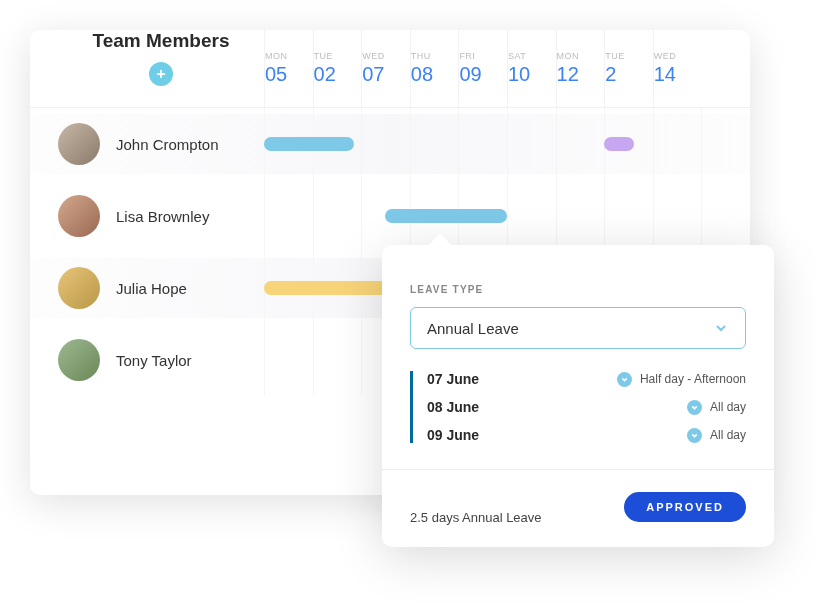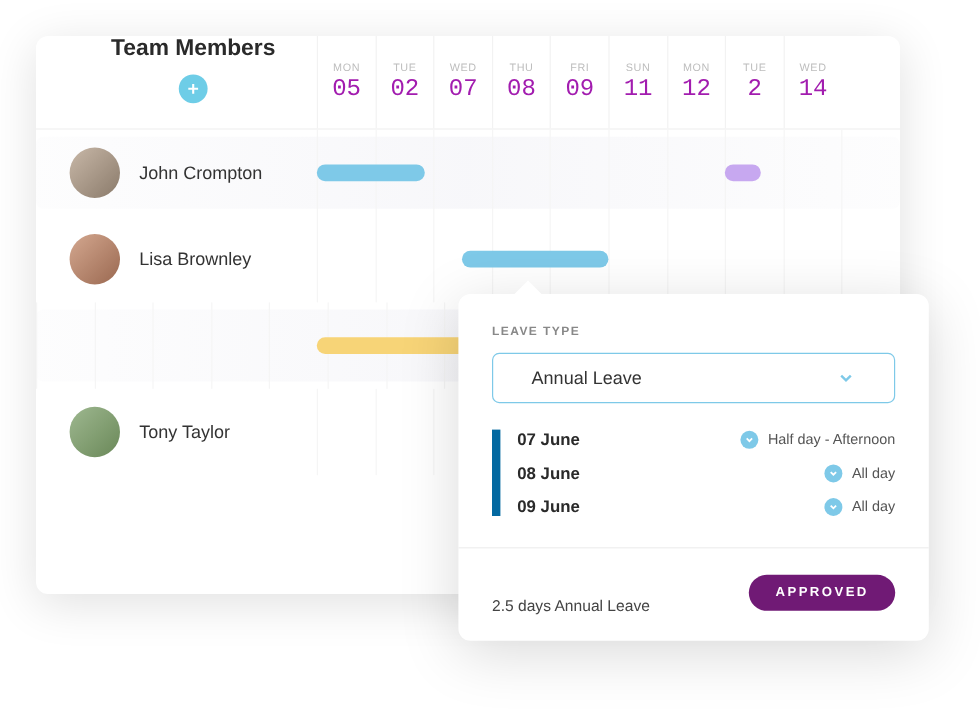--- a/index.html
+++ b/index.html
@@ -48,35 +48,34 @@
       align-items: center;
       justify-content: center;
       cursor: pointer;
     }
     .add-btn svg { width: 14px; height: 14px; }
     .day-col {
       width: 48.6px;
       border-left: 1px solid #f2f2f2;
       display: flex;
       flex-direction: column;
-      align-items: center;
+      align-items: flex-start;
       justify-content: center;
     }
     .day-dow {
       font-size: 9px;
       letter-spacing: 0.5px;
       color: #bdbdbd;
       font-weight: 500;
     }
     .day-num {
       font-size: 20px;
-      color: #a21caf;
+      color: #3b82f6;
       font-weight: 400;
       margin-top: 2px;
-      font-family: Liberation Mono, monospace;
     }
     .body-row {
       display: flex;
       height: 72px;
       position: relative;
     }
     .member-cell {
       width: 234px;
       display: flex;
       align-items: center;
@@ -142,36 +141,37 @@
       height: 16px;
       background: #fff;
       transform: rotate(45deg);
     }
     .pop-label {
       font-size: 10px;
       letter-spacing: 1.2px;
       color: #888;
       font-weight: 600;
       margin-bottom: 12px;
+      margin-top: 13px;
     }
     .select {
       border: 1.5px solid #7ec9e8;
       border-radius: 6px;
       height: 42px;
       display: flex;
       align-items: center;
       justify-content: space-between;
-      padding: 0 32px;
+      padding: 0 16px;
       cursor: pointer;
       margin-bottom: 22px;
     }
     .select-text { font-size: 15px; color: #333; }
     .select svg { width: 16px; height: 16px; }
     .days-block {
-      border-left: 7px solid #0369a1;
+      border-left: 3px solid #0369a1;
       padding-left: 14px;
       margin-bottom: 26px;
     }
     .day-line {
       display: flex;
       align-items: center;
       justify-content: space-between;
       margin-bottom: 12px;
     }
     .day-line:last-child { margin-bottom: 0; }
@@ -208,21 +208,21 @@
       display: flex;
       align-items: center;
       justify-content: space-between;
     }
     .summary {
       font-size: 13px;
       color: #444;
       margin-top: 22px;
     }
     .status-pill {
-      background: #701a75;
+      background: #1d4ed8;
       color: #fff;
       font-size: 11px;
       letter-spacing: 2px;
       font-weight: 700;
       padding: 9px 22px;
       border-radius: 20px;
       text-align: right;
     }
   </style>
 </head>
@@ -253,22 +253,22 @@
       </div>
     <div class="day-col">
         <span class="day-dow">THU</span>
         <span class="day-num">08</span>
       </div>
     <div class="day-col">
         <span class="day-dow">FRI</span>
         <span class="day-num">09</span>
       </div>
     <div class="day-col">
-        <span class="day-dow">SUN</span>
-        <span class="day-num">11</span>
+        <span class="day-dow">SAT</span>
+        <span class="day-num">10</span>
       </div>
     <div class="day-col">
         <span class="day-dow">MON</span>
         <span class="day-num">12</span>
       </div>
     <div class="day-col">
         <span class="day-dow">TUE</span>
         <span class="day-num">2</span>
       </div>
     <div class="day-col">
@@ -310,20 +310,24 @@
       <div class="grid-col"></div>
       <div class="grid-col"></div>
       <div class="grid-col"></div>
       <div class="grid-col"></div>
       <div class="grid-col"></div>
     <div class="bar b-blue" style="left:355px;width:122px"></div>
   </div>
 
   <div class="body-row">
     <div class="row-highlight"></div>
+    <div class="member-cell">
+      <div class="avatar a3"></div>
+      <span class="member-name">Julia Hope</span>
+    </div>
     <div class="grid-col"></div>
       <div class="grid-col"></div>
       <div class="grid-col"></div>
       <div class="grid-col"></div>
       <div class="grid-col"></div>
       <div class="grid-col"></div>
       <div class="grid-col"></div>
       <div class="grid-col"></div>
       <div class="grid-col"></div>
       <div class="grid-col"></div>

